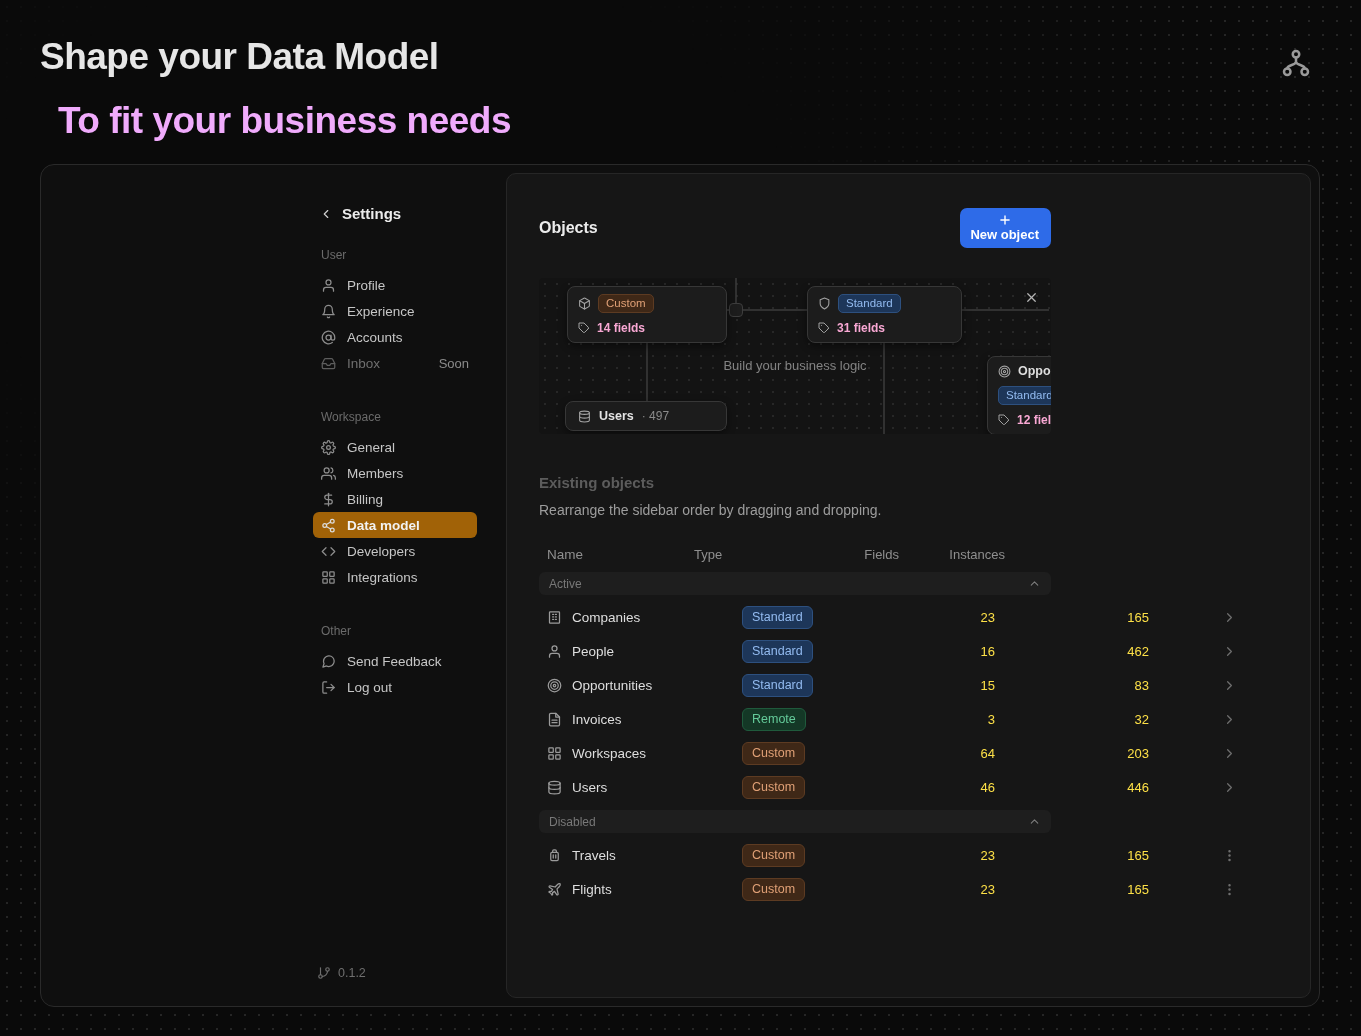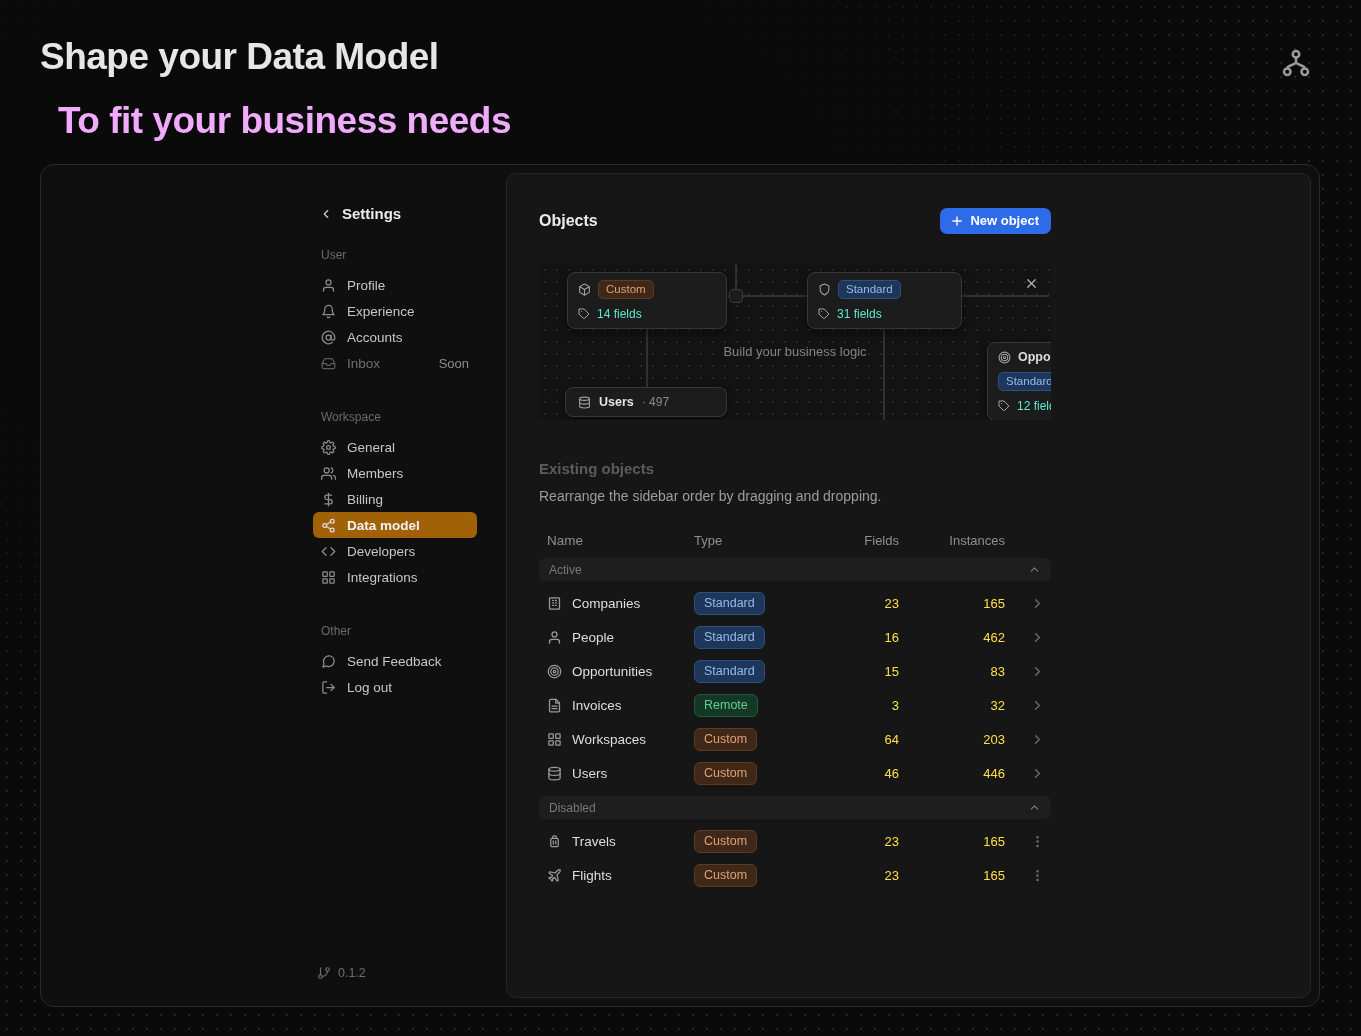--- a/index.html
+++ b/index.html
@@ -48,40 +48,40 @@
   .version { position:absolute; left:276px; bottom:26px; display:flex; align-items:center; gap:7px;
     color:#6e6e6e; font-size:12.5px; }
   .version .ic { width:14px; height:14px; color:#6e6e6e; }
 
   
   .panel { position:absolute; left:465px; top:8px; right:8px; bottom:8px;
     background:#161616; border:1px solid #262626; border-radius:10px; padding:34px 0 0 32px; }
   .content { width:512px; }
   .objects-header { display:flex; justify-content:space-between; align-items:center; margin-bottom:30px; }
   .objects-title { font-size:16px; font-weight:700; color:#ececec; }
-  .btn-new { display:flex; align-items:center; gap:6px; background:#2e6be8; color:#fff;
+  .btn-new { display:flex; align-items:center; background:#2e6be8; color:#fff;
     font-size:13px; font-weight:600; padding:5px 12px 6px 10px; border-radius:7px; border:none;
-    font-family:inherit; cursor:pointer; }
+    font-family:inherit; cursor:pointer;flex-direction:column; }
   .btn-new .ic { width:14px; height:14px; stroke-width:2.4; }
 
   
   .canvas { position:relative; height:156px; border-radius:4px; overflow:hidden;
     background-color:#131313;
     background-image: radial-gradient(circle, #272727 1px, transparent 1.1px);
     background-size: 12px 12px; }
   .wires { position:absolute; left:0; top:0; stroke:#3d3d3d; stroke-width:1.5; }
   .junction { position:absolute; left:190px; top:25px; width:14px; height:14px;
     background:#1d1d1d; border:1px solid #3d3d3d; border-radius:4px; }
   .node { position:absolute; background:#1c1c1c; border:1px solid #373737; border-radius:8px;
     box-shadow:0 3px 8px rgba(0,0,0,.45); color:#cfcfcf; font-size:12px; }
   .node-row { display:flex; align-items:center; gap:7px; padding:4px 10px; }
   .node-row:first-child { padding-top:7px; }
   .node-row:last-child { padding-bottom:7px; }
   .node .ic { color:#a2a2a2; }
-  .nf { color:#5eead4; font-size:12px; }
+  .nf { color:#f9a8d4; font-size:12px;font-weight:bold; }
   .node-a { left:28px; top:8px; width:160px; }
   .node-b { left:268px; top:8px; width:155px; }
   .node-users { left:26px; top:123px; width:162px; height:30px; display:flex; align-items:center;
     gap:8px; padding:0 12px; }
   .node-users .uname { color:#e3e3e3; font-size:12.5px; font-weight:600; }
   .count { color:#8a8a8a; font-size:12px; }
   .count::before { content:"· "; }
   .node-opp { left:448px; top:78px; width:155px; }
   .node-opp .oname { color:#dedede; font-size:12.5px; font-weight:600; white-space:nowrap; }
   .canvas-hint { position:absolute; left:0; right:0; top:80px; text-align:center;
@@ -108,21 +108,21 @@
   .thead .c-name { color:#8f8f8f; }
   .c-name .ic { color:#9b9b9b; width:15px; height:15px; }
   .c-fields, .c-inst { text-align:right; color:#fde047; font-size:13px; }
   .thead .c-fields, .thead .c-inst { color:#8f8f8f; }
   .c-act { display:flex; justify-content:flex-end; padding-right:6px; color:#6e6e6e; cursor:pointer; }
   .c-act .ic { width:15px; height:15px; }
   .group-bar { height:23px; margin:6px 0 5px; background:#1e1e1e; border-radius:6px;
     display:flex; align-items:center; justify-content:space-between; padding:0 10px;
     color:#787878; font-size:12px; cursor:pointer; }
   .group-bar .ic { width:13px; height:13px; color:#7d7d7d; }
-  .trow { cursor:grab; }
+  .trow { cursor:grab;gap:48px; }
 </style>
 </head>
 <body>
 
 <div class="hero">
   <h1 class="hero-title">Shape your Data Model</h1>
   <h1 class="hero-sub">To fit your business needs</h1>
 </div>
 <div class="hero-icon">
   <svg class="s30" viewBox="0 0 24 24">

